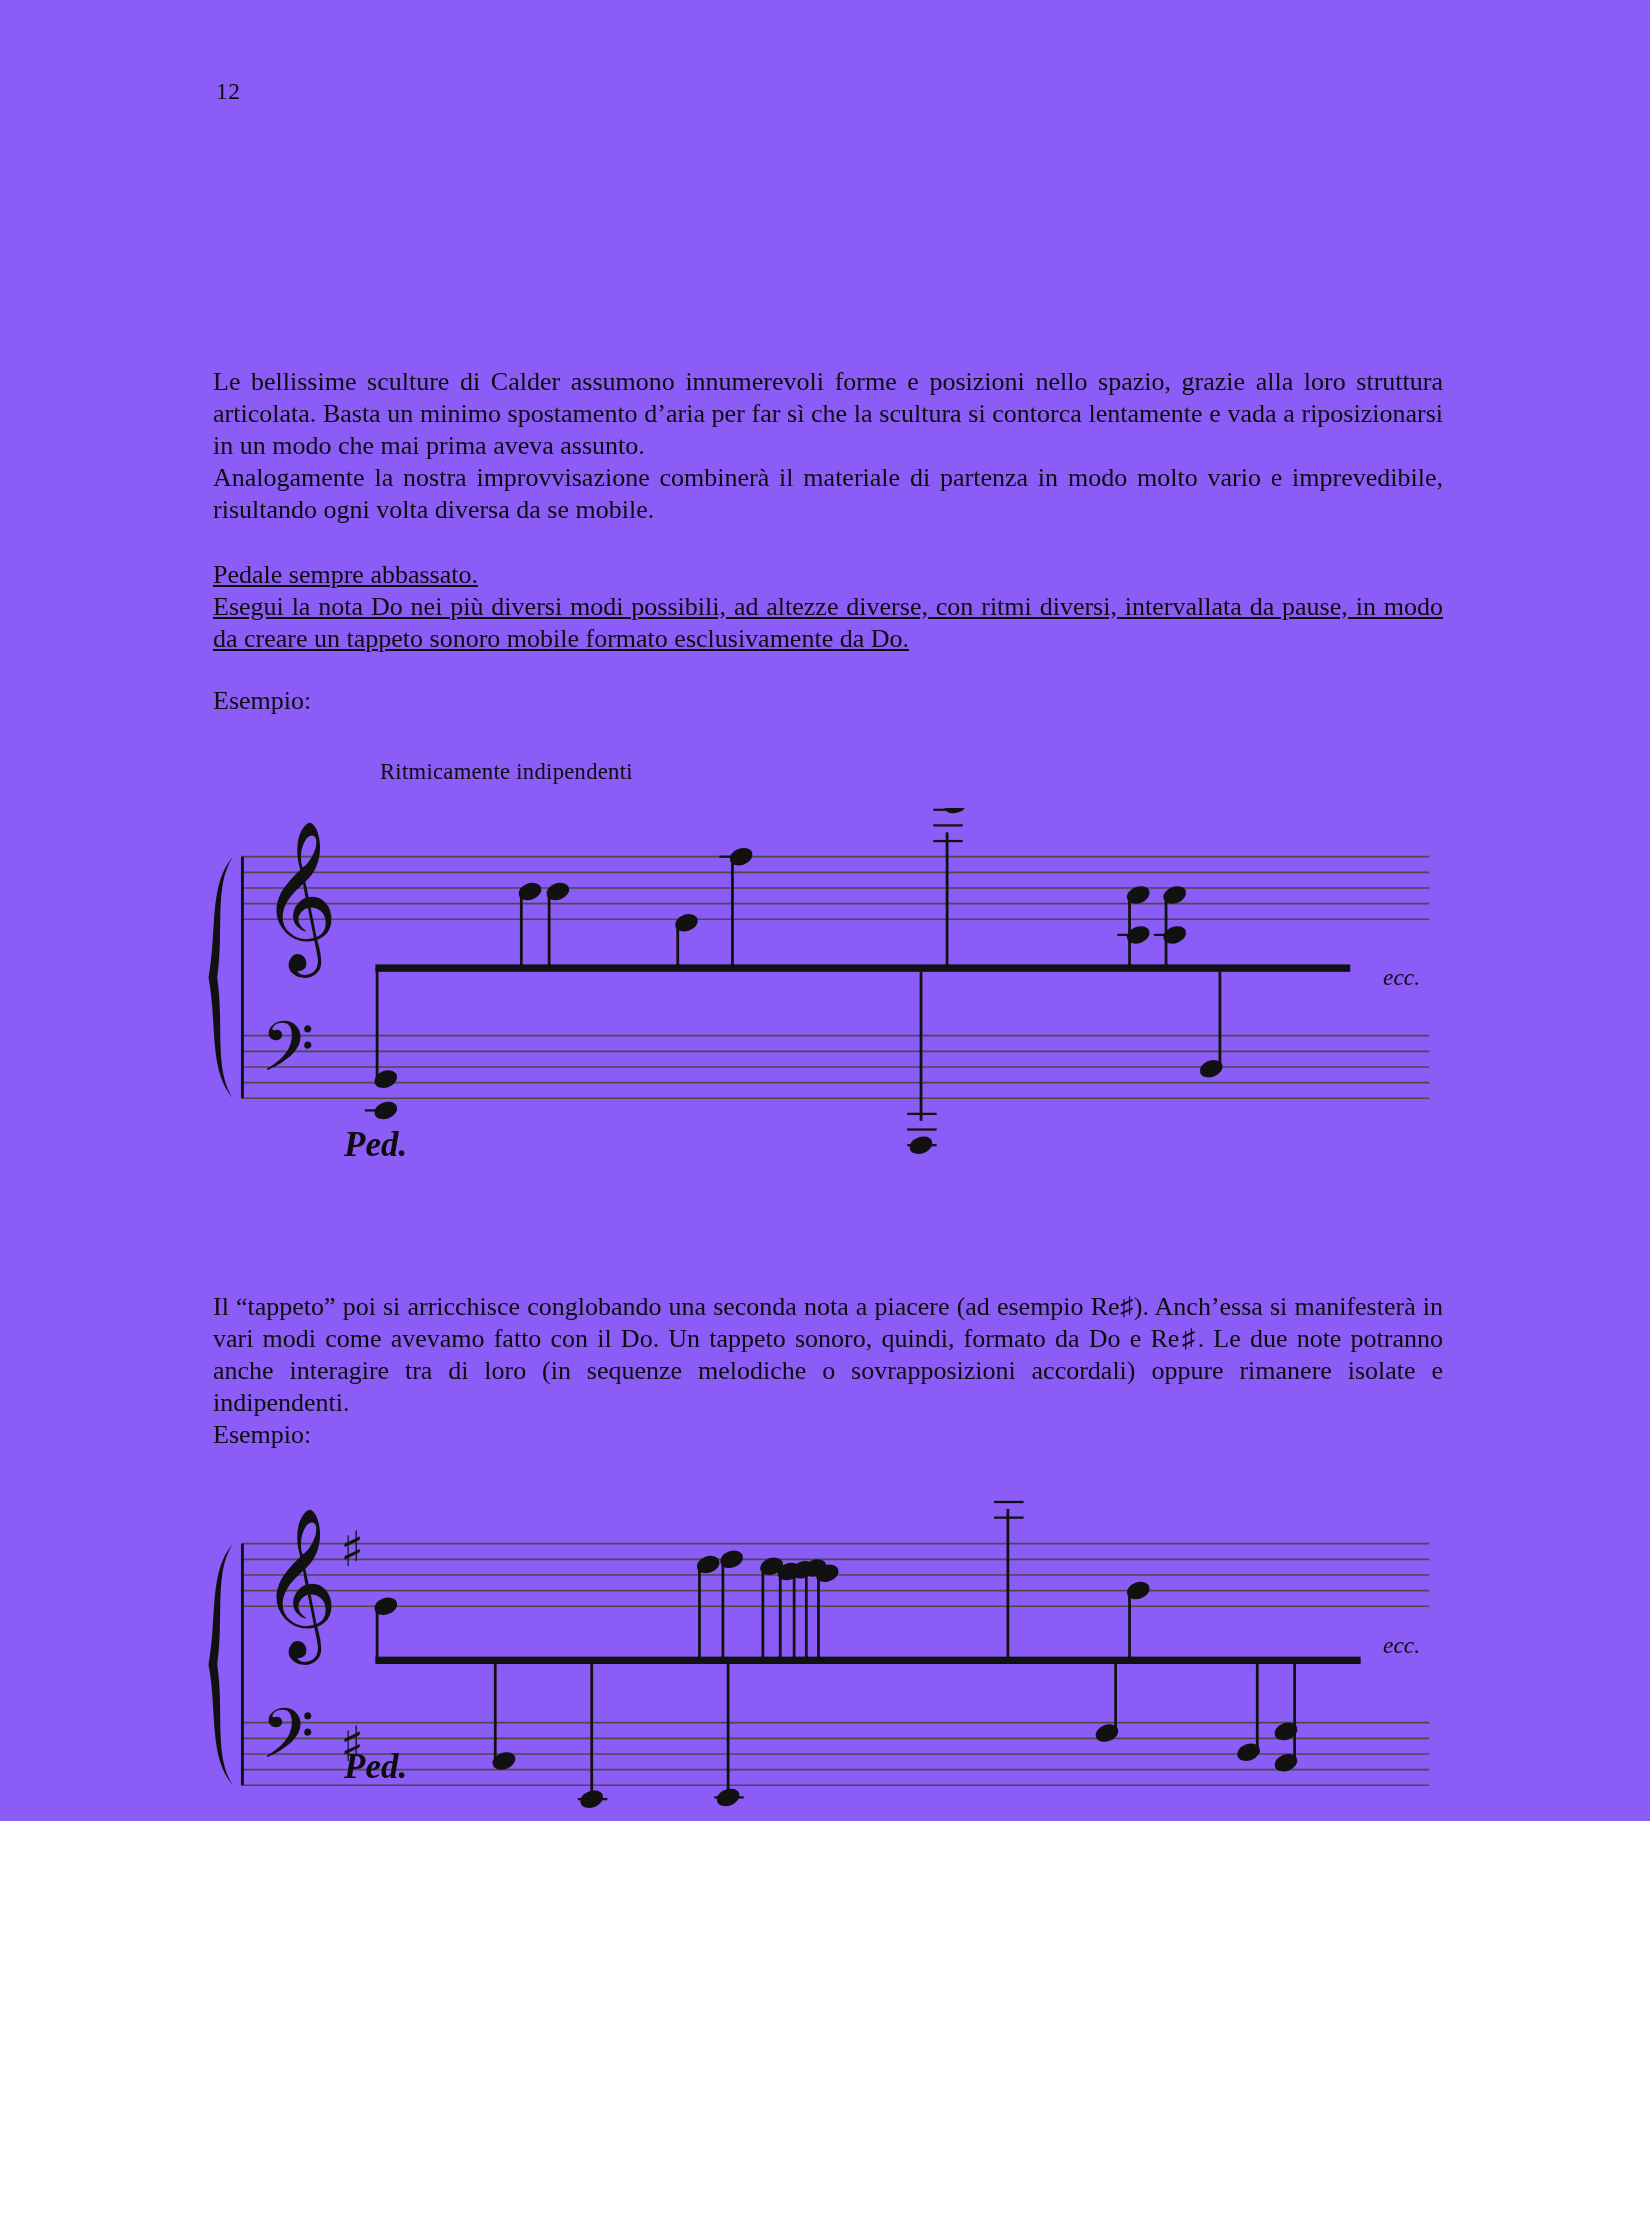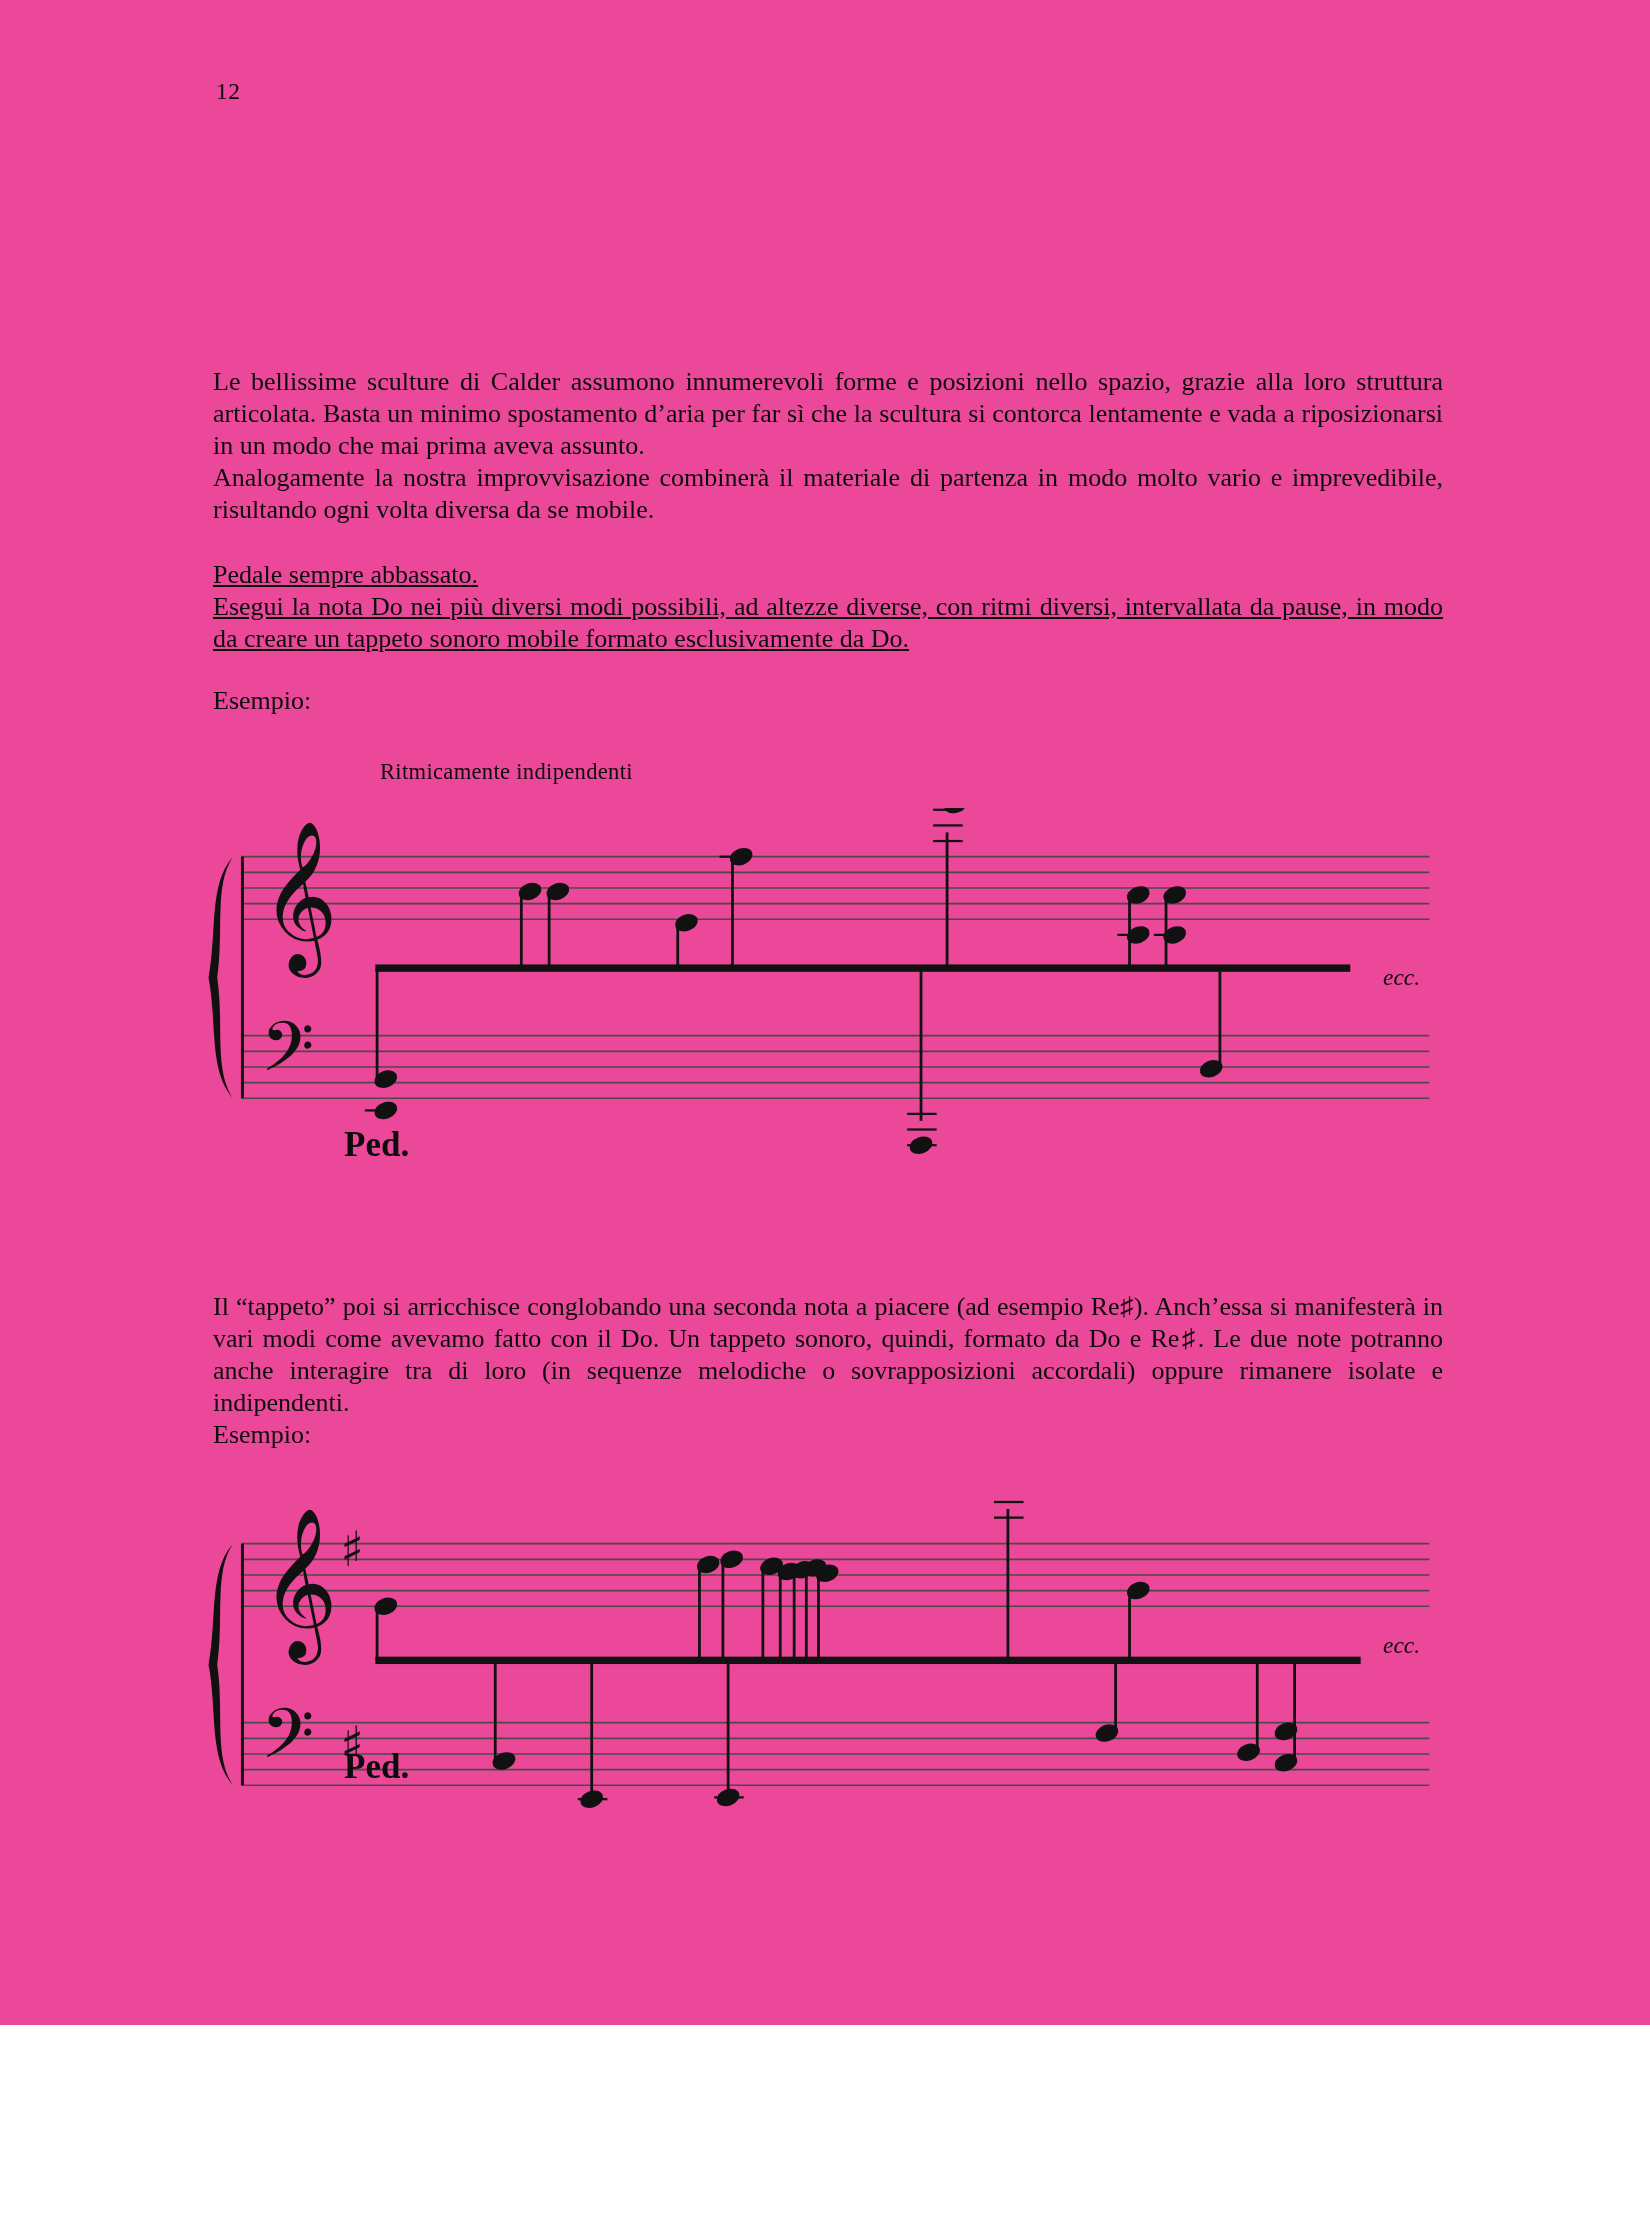--- a/index.html
+++ b/index.html
@@ -7,22 +7,22 @@
     padding: 0;
     background: #ffffff;
   }
   body {
     font-family: "Liberation Serif", "DejaVu Serif", serif;
     color: #0d0d0d;
   }
   #page {
     position: relative;
     width: 1650px;
-    height: 2025px;
-    background: #ec4899;
+    height: 1821px;
+    background: #8b5cf6;
     overflow: hidden;
   }
   .folio {
     position: absolute;
     left: 216px;
     top: 80px;
     font-size: 23.5px;
     line-height: 1;
     letter-spacing: 0.4px;
   }
@@ -85,20 +85,21 @@
     font-style: italic;
     font-size: 23.5px;
   }
   .ecc1 { left: 1383px; top: 964px; }
   .ecc2 { left: 1383px; top: 1632px; }
 
   .ped {
     position: absolute;
     font-family: "Liberation Serif", serif;
     font-size: 35px;
+    font-style: italic;
     font-weight: bold;
   }
   .ped1 { left: 344px; top: 1125px; }
   .ped2 { left: 344px; top: 1747px; }
 </style>
 </head>
 <body>
 
 <div id="page">
 

